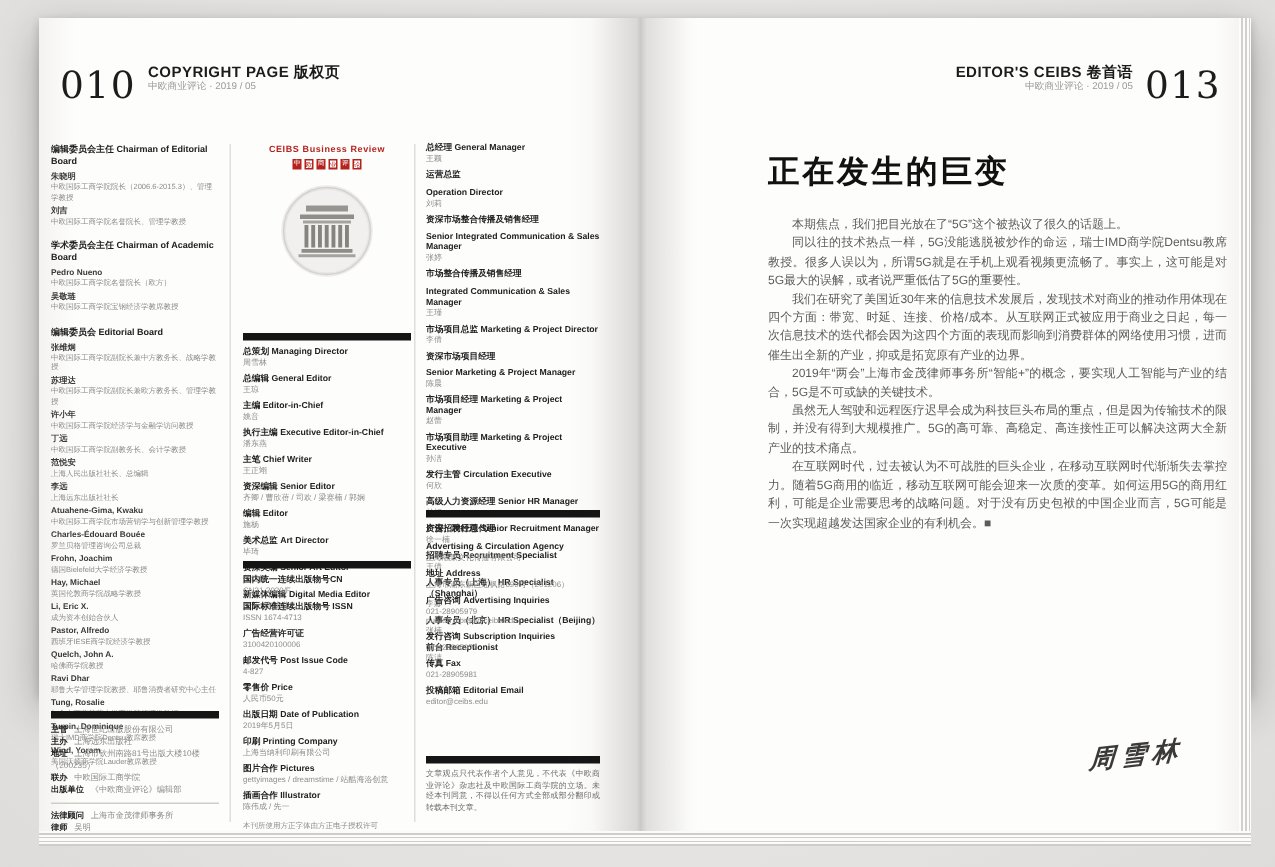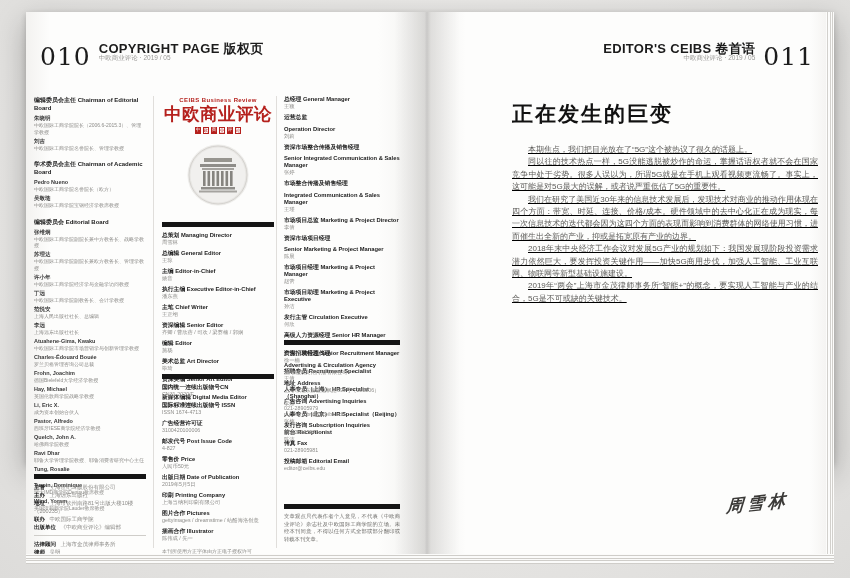--- a/index.html
+++ b/index.html
@@ -19,21 +19,21 @@
   .page-right{left:400px;background:linear-gradient(to right,#f0efed 0%,#fdfdfc 10%,#fdfdfc 96%,#f5f4f2 100%);}
   .edge-right{position:absolute;left:800px;top:0;width:8px;height:542px;
     background:repeating-linear-gradient(to right,#fcfcfb 0 1.5px,#d2d0cc 1.5px 2.5px);}
   .edge-bottom{position:absolute;left:0;top:542px;width:808px;height:10px;
     background:repeating-linear-gradient(to bottom,#fbfbfa 0 1.5px,#cfcdc9 1.5px 2.5px);}
   .gutter{position:absolute;left:368px;top:0;width:66px;height:542px;pointer-events:none;
     background:linear-gradient(to right,rgba(0,0,0,0) 0%,rgba(0,0,0,.10) 46%,rgba(0,0,0,.16) 50%,rgba(0,0,0,.08) 56%,rgba(0,0,0,0) 100%);}
 
   
   .folio{font-family:"DejaVu Serif",serif;font-size:25px;color:#1c1c1c;letter-spacing:1px;line-height:1;}
-  .hdr-label{font-size:13px;font-weight:bold;color:#1c1c1c;letter-spacing:.3px;line-height:9px;}
+  .hdr-label{font-size:10px;font-weight:bold;color:#1c1c1c;letter-spacing:.3px;line-height:9px;}
   .hdr-issue{font-size:6.5px;color:#9a9996;line-height:9px;}
   .lp-header{position:absolute;left:14px;top:32px;display:flex;gap:8px;align-items:flex-start;}
   .rp-header{position:absolute;right:12px;top:32px;display:flex;gap:8px;align-items:flex-start;text-align:right;}
 
   
   .col{position:absolute;top:84px;height:452px;}
   .col1{left:8px;width:112px;}
   .col2{left:136px;width:112px;}
   .col3{left:258px;width:116px;}
   .vrule{position:absolute;top:84px;height:452px;width:1px;background:#e0dedb;}
@@ -63,21 +63,21 @@
   .logo-en{font-size:6px;font-weight:bold;color:#b5211d;letter-spacing:.4px;line-height:8px;}
   .logo-cn{font-family:"DejaVu Serif",serif;font-size:17.5px;font-weight:bold;color:#b5211d;letter-spacing:.5px;line-height:21px;}
   .seal-row{display:flex;justify-content:center;gap:1.5px;margin-top:2px;}
   .seal{width:6.5px;height:6.5px;font-size:4.5px;line-height:6.5px;text-align:center;}
   .seal.red{background:#b5211d;color:#fff;}
   .seal.white{background:#fff;color:#b5211d;border:.5px solid #b5211d;box-sizing:border-box;}
   .emblem{margin:10px auto 0;display:block;}
 
   
   .rp-title{position:absolute;left:86px;top:88px;font-size:21px;font-weight:bold;color:#111;letter-spacing:2px;text-align:right;}
-  .rp-body{position:absolute;left:86px;top:132px;width:306px;text-decoration:underline;}
+  .rp-body{position:absolute;left:86px;top:132px;width:306px;}
   .para{margin:0;font-size:8px;line-height:12.4px;color:#59585595;color:#5c5b58;text-align:justify;text-indent:2em;}
   .signature{
     position:absolute;left:300px;top:478px;width:100px;
     font-family:"DejaVu Serif",serif;font-style:italic;font-weight:bold;
     font-size:17px;color:#3b3a38;letter-spacing:4px;
     transform:rotate(-6deg) skewX(-10deg);
   }
 </style>
 </head>
 <body>
@@ -163,21 +163,20 @@
         <div id="c1-legal">
             <div class="lvrow"><b>法律顾问</b> 上海市金茂律师事务所</div>
             <div class="lvrow"><b>律师</b> 吴明</div>
           </div>
       </div>
     </div>
 
     <div class="col col2" style="position:absolute;">
       <div class="logo-box">
         <div class="logo-en">CEIBS Business Review</div>
-        <div class="logo-cn">中欧商业评论</div>
         <div class="seal-row" id="seal-row">
             <div class="seal red">中</div>
             <div class="seal white">欧</div>
             <div class="seal red">商</div>
             <div class="seal white">业</div>
             <div class="seal red">评</div>
             <div class="seal white">论</div>
           </div>
         <svg class="emblem" width="62" height="62" viewBox="0 0 62 62">
           <circle cx="31" cy="31" r="29" fill="#f1f0ee" stroke="#cbc9c5" stroke-width="1"></circle>
@@ -401,31 +400,32 @@
       </div>
     </div>
   </div>
 
   <div class="page page-right">
     <div class="rp-header">
       <div>
         <div class="hdr-label">EDITOR'S CEIBS 卷首语</div>
         <div class="hdr-issue">中欧商业评论 · 2019 / 05</div>
       </div>
-      <div class="folio">011</div>
+      <div class="folio">013</div>
     </div>
 
     <h1 class="rp-title" style="margin:0;">正在发生的巨变</h1>
 
     <div class="rp-body" id="rp-body">
         <p class="para">本期焦点，我们把目光放在了“5G”这个被热议了很久的话题上。</p>
-        <p class="para">同以往的技术热点一样，5G没能逃脱被炒作的命运，掌握话语权者就不会在国家竞争中处于劣势。很多人误以为，所谓5G就是在手机上观看视频更流畅了。事实上，这可能是对5G最大的误解，或者说严重低估了5G的重要性。</p>
-        <p class="para">我们在研究了美国近30年来的信息技术发展后，发现技术对商业的推动作用体现在四个方面：带宽、时延、连接、价格/成本。硬件领域中的去中心化正在成为现实，每一次信息技术的迭代都会因为这四个方面的表现而影响到消费群体的网络使用习惯，进而催生出全新的产业，抑或是拓宽原有产业的边界。</p>
-        <p class="para">2018年末中央经济工作会议对发展5G产业的规划如下：我国发展现阶段投资需求潜力依然巨大，要发挥投资关键作用——加快5G商用步伐，加强人工智能、工业互联网、物联网等新型基础设施建设。</p>
+        <p class="para">同以往的技术热点一样，5G没能逃脱被炒作的命运，瑞士IMD商学院Dentsu教席教授。很多人误以为，所谓5G就是在手机上观看视频更流畅了。事实上，这可能是对5G最大的误解，或者说严重低估了5G的重要性。</p>
+        <p class="para">我们在研究了美国近30年来的信息技术发展后，发现技术对商业的推动作用体现在四个方面：带宽、时延、连接、价格/成本。从互联网正式被应用于商业之日起，每一次信息技术的迭代都会因为这四个方面的表现而影响到消费群体的网络使用习惯，进而催生出全新的产业，抑或是拓宽原有产业的边界。</p>
         <p class="para">2019年“两会”上海市金茂律师事务所“智能+”的概念，要实现人工智能与产业的结合，5G是不可或缺的关键技术。</p>
+        <p class="para">虽然无人驾驶和远程医疗迟早会成为科技巨头布局的重点，但是因为传输技术的限制，并没有得到大规模推广。5G的高可靠、高稳定、高连接性正可以解决这两大全新产业的技术痛点。</p>
+        <p class="para">在互联网时代，过去被认为不可战胜的巨头企业，在移动互联网时代渐渐失去掌控力。随着5G商用的临近，移动互联网可能会迎来一次质的变革。如何运用5G的商用红利，可能是企业需要思考的战略问题。对于没有历史包袱的中国企业而言，5G可能是一次实现超越发达国家企业的有利机会。■</p>
       </div>
 
     <div class="signature">周雪林</div>
   </div>
 
   <div class="gutter"></div>
   <div class="edge-right"></div>
   <div class="edge-bottom"></div>
 </div>
 

